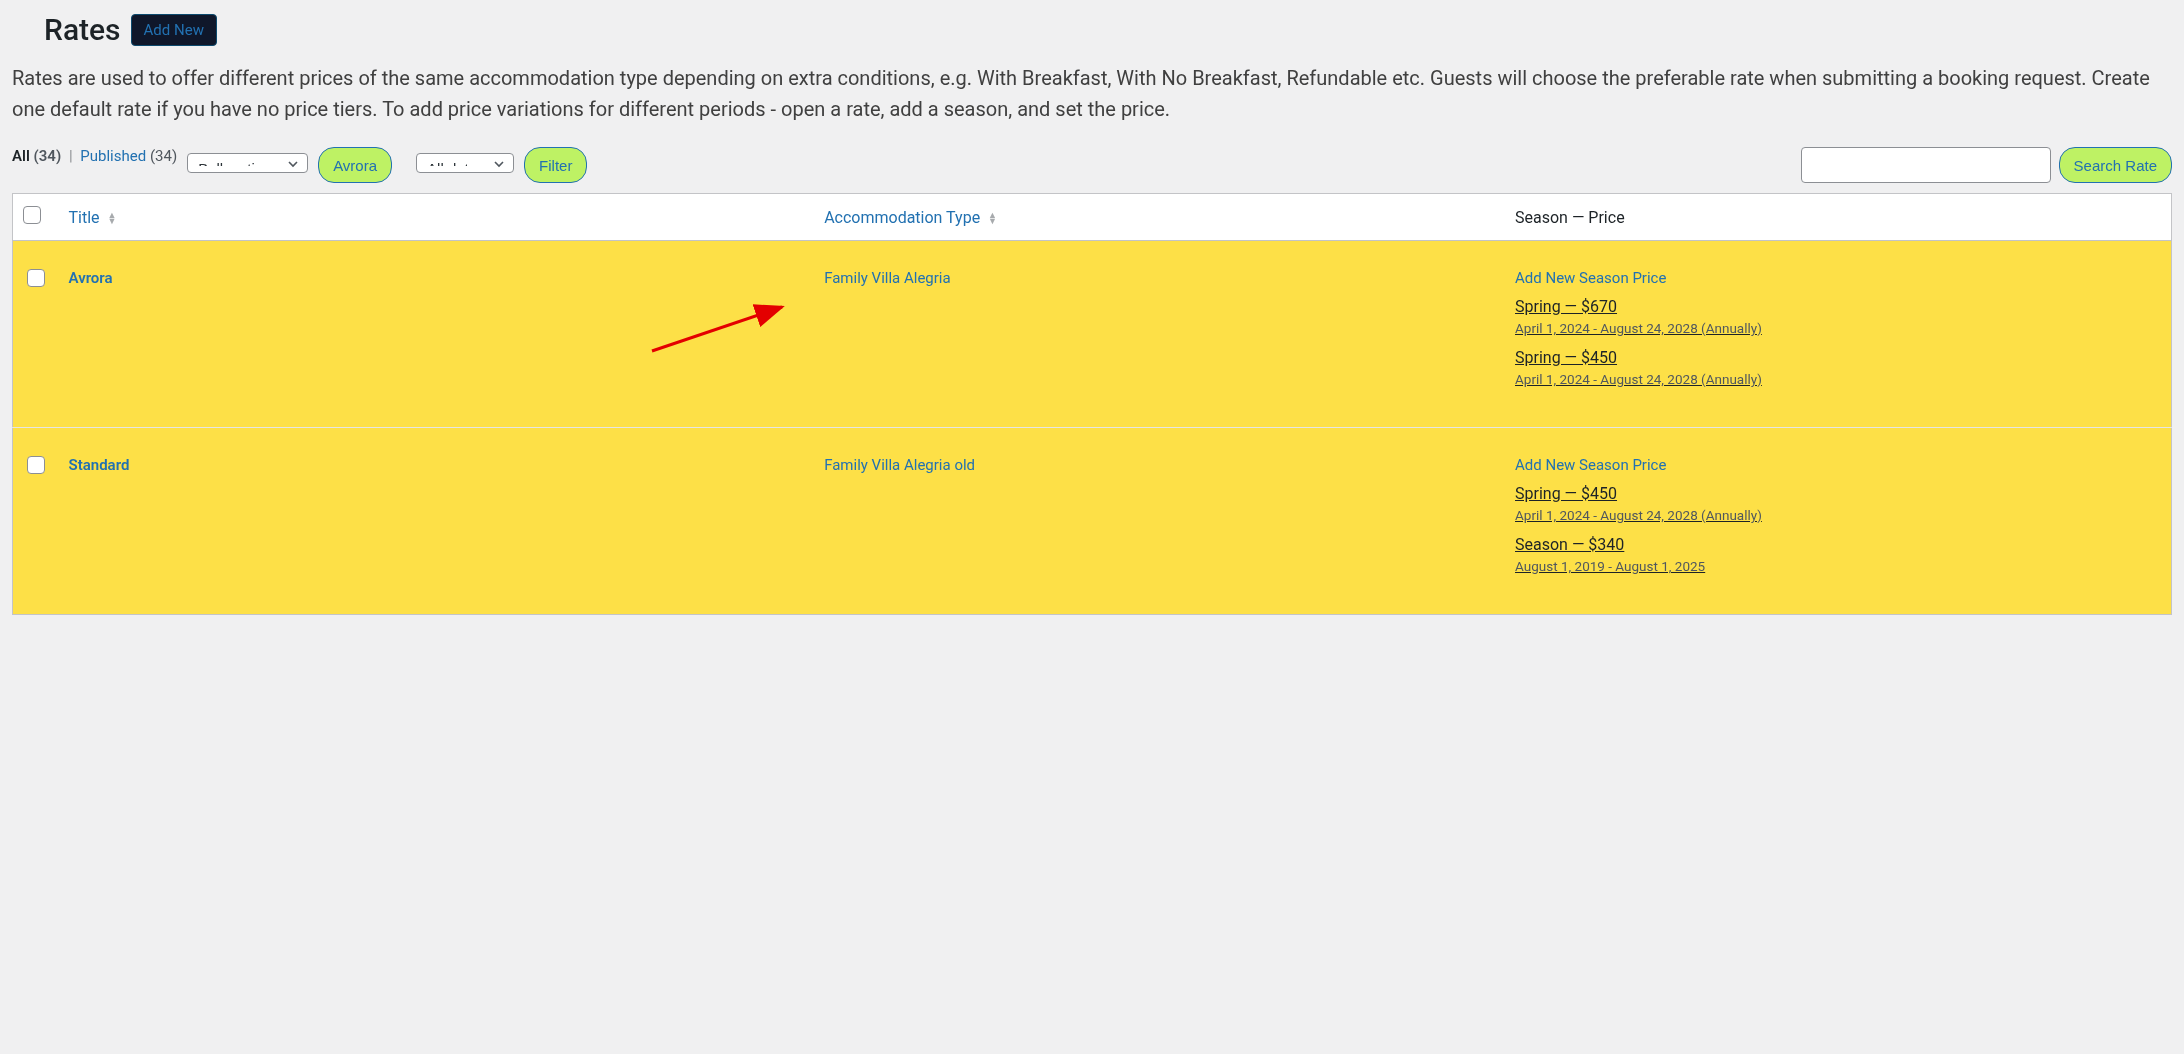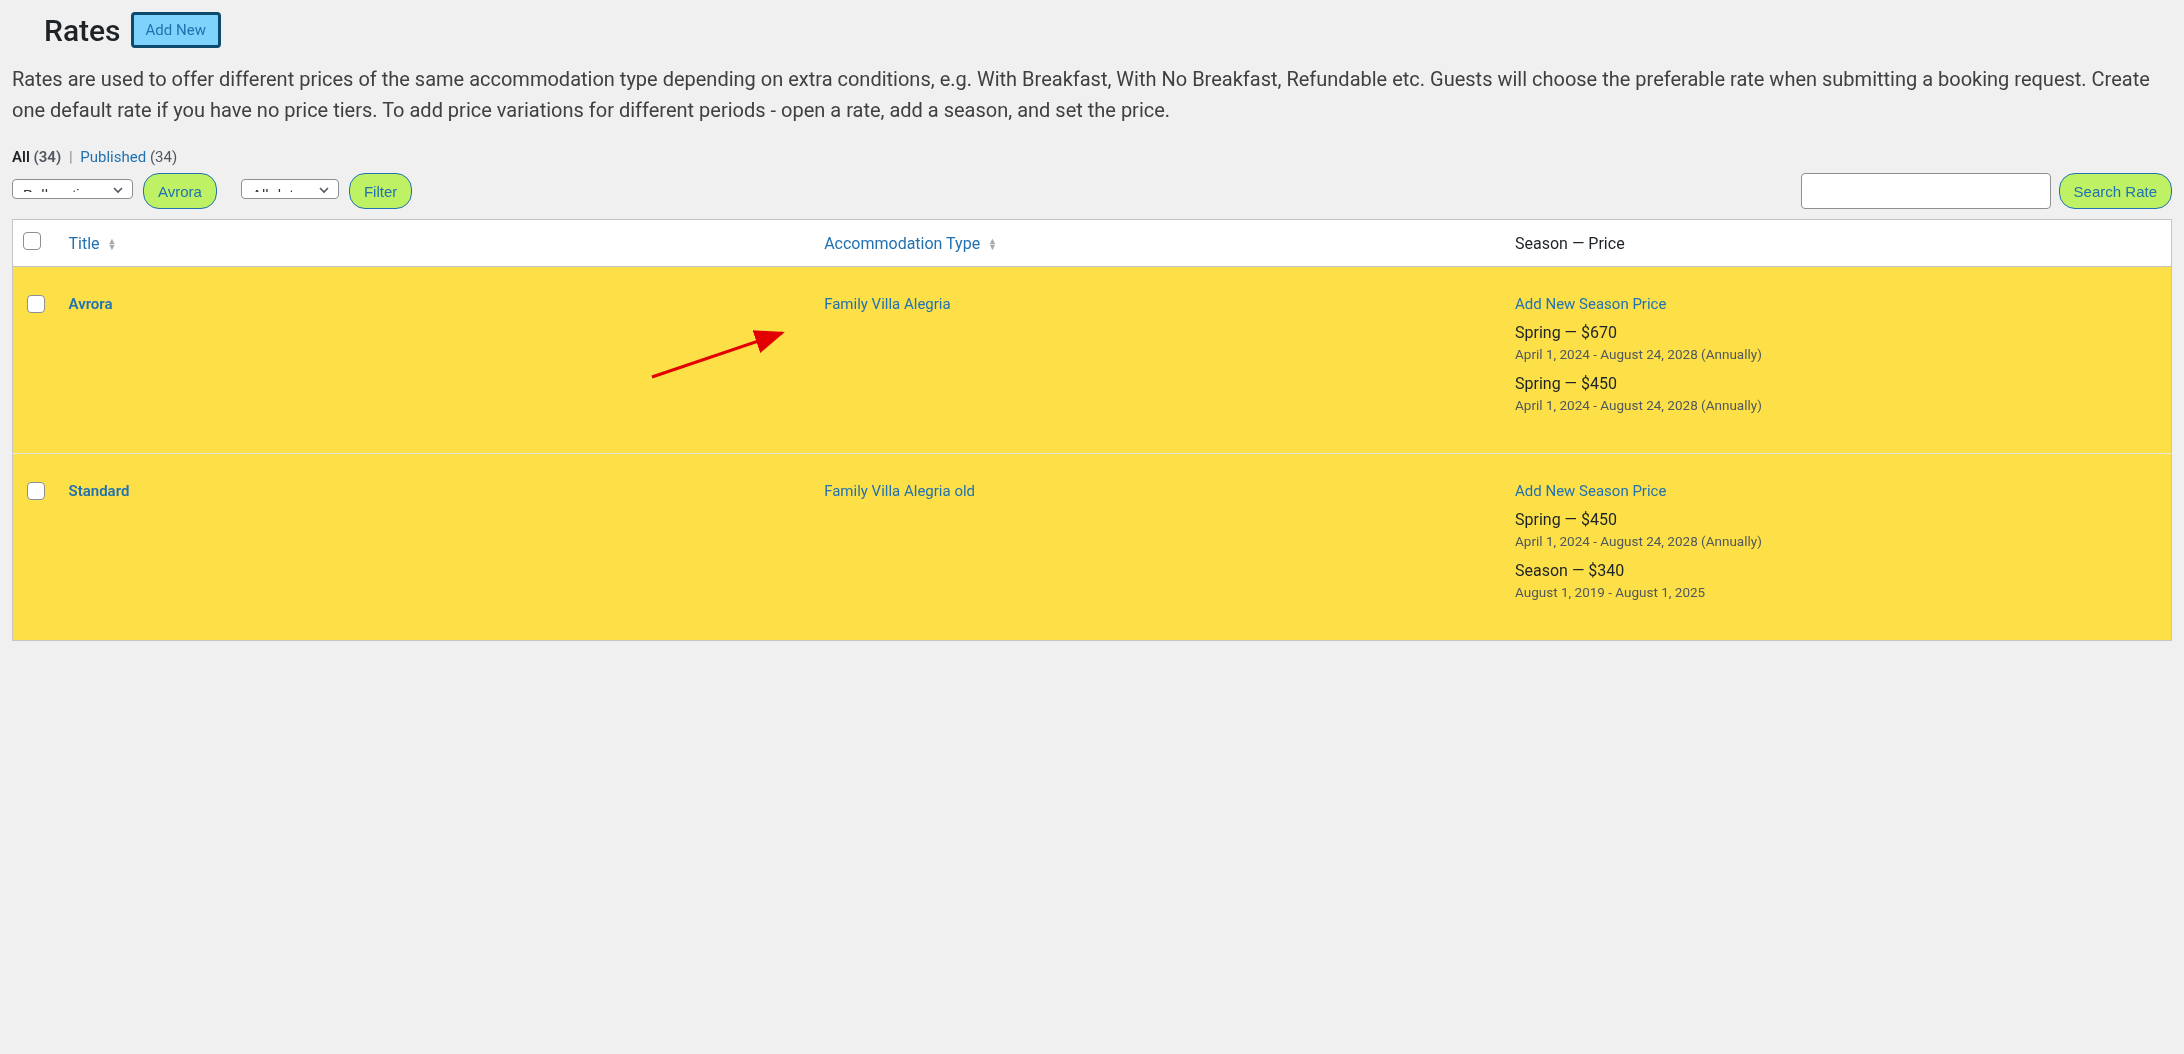--- a/index.html
+++ b/index.html
@@ -18,24 +18,24 @@
     margin-left: 32px;
   }
   .heading-row h1 {
     font-size: 30px;
     font-weight: 500;
     color: #1d2327;
   }
   .page-title-action {
     display: inline-block;
     padding: 6px 12px;
-    border: 3px solid #0c4a6e;
+    border: 1px solid #0c4a6e;
     border-radius: 4px;
     color: #2271b1;
-    background: #7dd3fc;
+    background: #0f172a;
     font-size: 15px;
     cursor: pointer;
   }
   .description {
     font-size: 20px;
     line-height: 1.55;
     color: #404040;
     margin-bottom: 22px;
   }
   .subsubsub {
@@ -47,21 +47,21 @@
   .subsubsub .sep { color: #8c8f94; margin: 0 4px; }
   .subsubsub a { color: #2271b1; text-decoration: none; }
 
   .top-bar {
     display: flex;
     justify-content: space-between;
     align-items: flex-end;
     gap: 12px;
     margin-bottom: 10px;
   }
-  .top-bar-left { display:flex; flex-direction:column; gap:1px; }
+  .top-bar-left { display:flex; flex-direction:row; gap:10px; }
   .tablenav-row {
     display: flex;
     align-items: center;
     gap: 10px;
   }
   .right-col { display:flex; flex-direction:column; align-items:flex-end; gap:10px; }
   .search-row { display:flex; gap:8px; }
   .pagination-row { display:flex; align-items:center; gap:8px; }
 
   select, input[type="text"], input[type="search"], .page-number {
@@ -128,21 +128,21 @@
     padding: 28px 10px;
     font-size: 15px;
     vertical-align: top;
     border-bottom: 1px solid #e5e5e5;
   }
   table.wp-list tbody tr:last-child td { border-bottom:none; }
   .row-title { color:#2271b1; font-weight:600; text-decoration:none; }
   .acc-link { color:#2271b1; text-decoration:none; }
   .add-season { color:#2271b1; text-decoration:none; display:inline-block; margin-bottom:10px; }
 
-  .season-block { margin-bottom: 12px; }
+  .season-block { margin-bottom: 12px; text-decoration: underline; }
   .season-line { font-size:16px; color:#1d2327; }
   .season-dates { font-size:13.5px; color:#50575e; margin-top:4px; }
 
   .cb { width:18px; height:18px; border:1.5px solid #8c8f94; border-radius:4px; appearance:none; cursor:pointer; background:#fff;}
 
   
   .arrow {
     position: absolute;
     pointer-events: none;
   }

